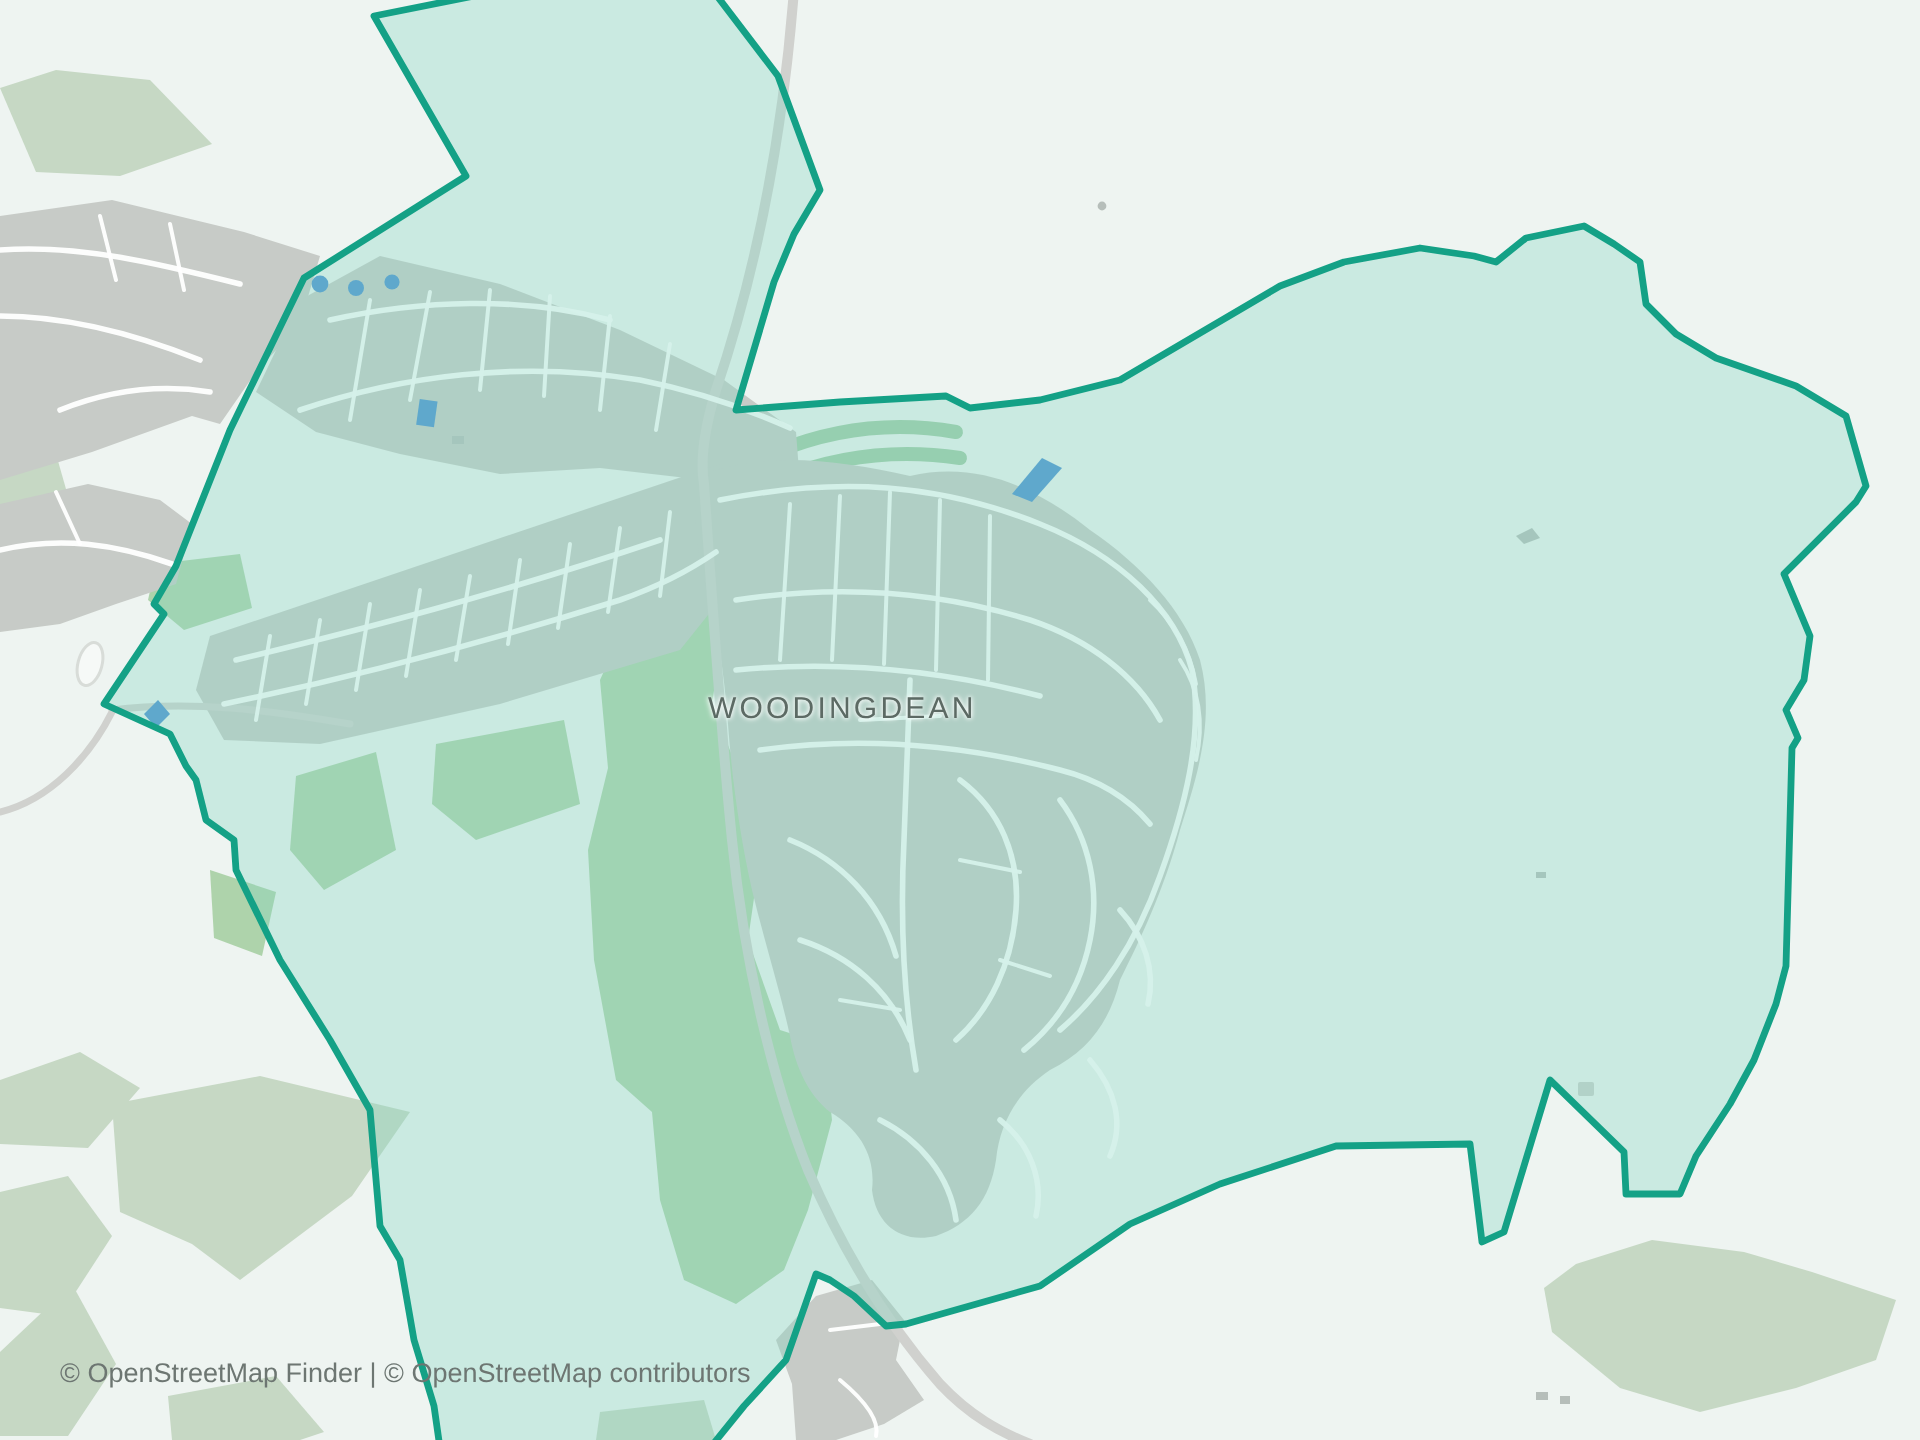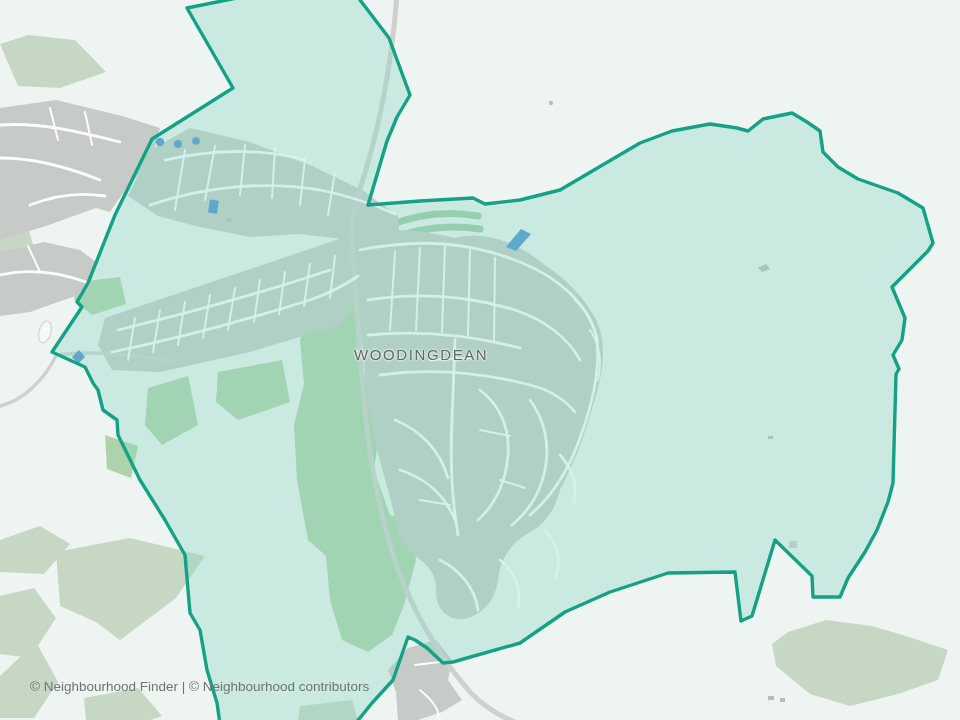--- a/index.html
+++ b/index.html
@@ -172,14 +172,14 @@
     <circle cx="196" cy="141" r="3.8" class="water"></circle>
     <rect x="209" y="200" width="9" height="13" transform="rotate(8 213 206)" class="water"></rect>
     <path class="water" d="M506,247 L521,229 L531,234 L516,251 Z"></path>
     <path class="water" d="M72,357 L79,350 L85,357 L78,364 Z"></path>
   </g>
 
   <path class="boundary" d="M187,8 L247,-4 L357,-4 L389,38 L410,95 L397,117 L387,141 L368,205 L420,201 L473,198 L485,204 L520,200 L560,190 L640,143 L672,131 L710,124 L737,128 L748,131 L763,119 L792,113 L807,122 L820,131 L823,152 L838,167 L858,179 L898,193 L923,208 L933,243 L928,251 L892,287 L905,318 L902,340 L893,355 L899,369 L896,374 L893,483 L888,502 L877,530 L865,552 L848,578 L840,597 L813,597 L812,576 L775,540 L752,616 L741,621 L735,572 L668,573 L610,592 L565,612 L520,643 L453,662 L443,663 L427,648 L415,640 L408,637 L393,680 L372,703 L355,724 L220,724 L217,703 L207,670 L200,630 L190,613 L185,555 L165,520 L140,480 L118,435 L117,420 L103,410 L98,390 L93,383 L85,367 L52,352 L82,307 L77,302 L88,283 L115,215 L152,139 L233,88 Z"></path>
 </svg>
 
   <div class="place-label">WOODINGDEAN</div>
-  <div class="attribution">© Neighbourhood Finder | © Neighbourhood contributors</div>
+  <div class="attribution">© OpenStreetMap Finder | © OpenStreetMap contributors</div>
 </div>
 
 </body></html>

